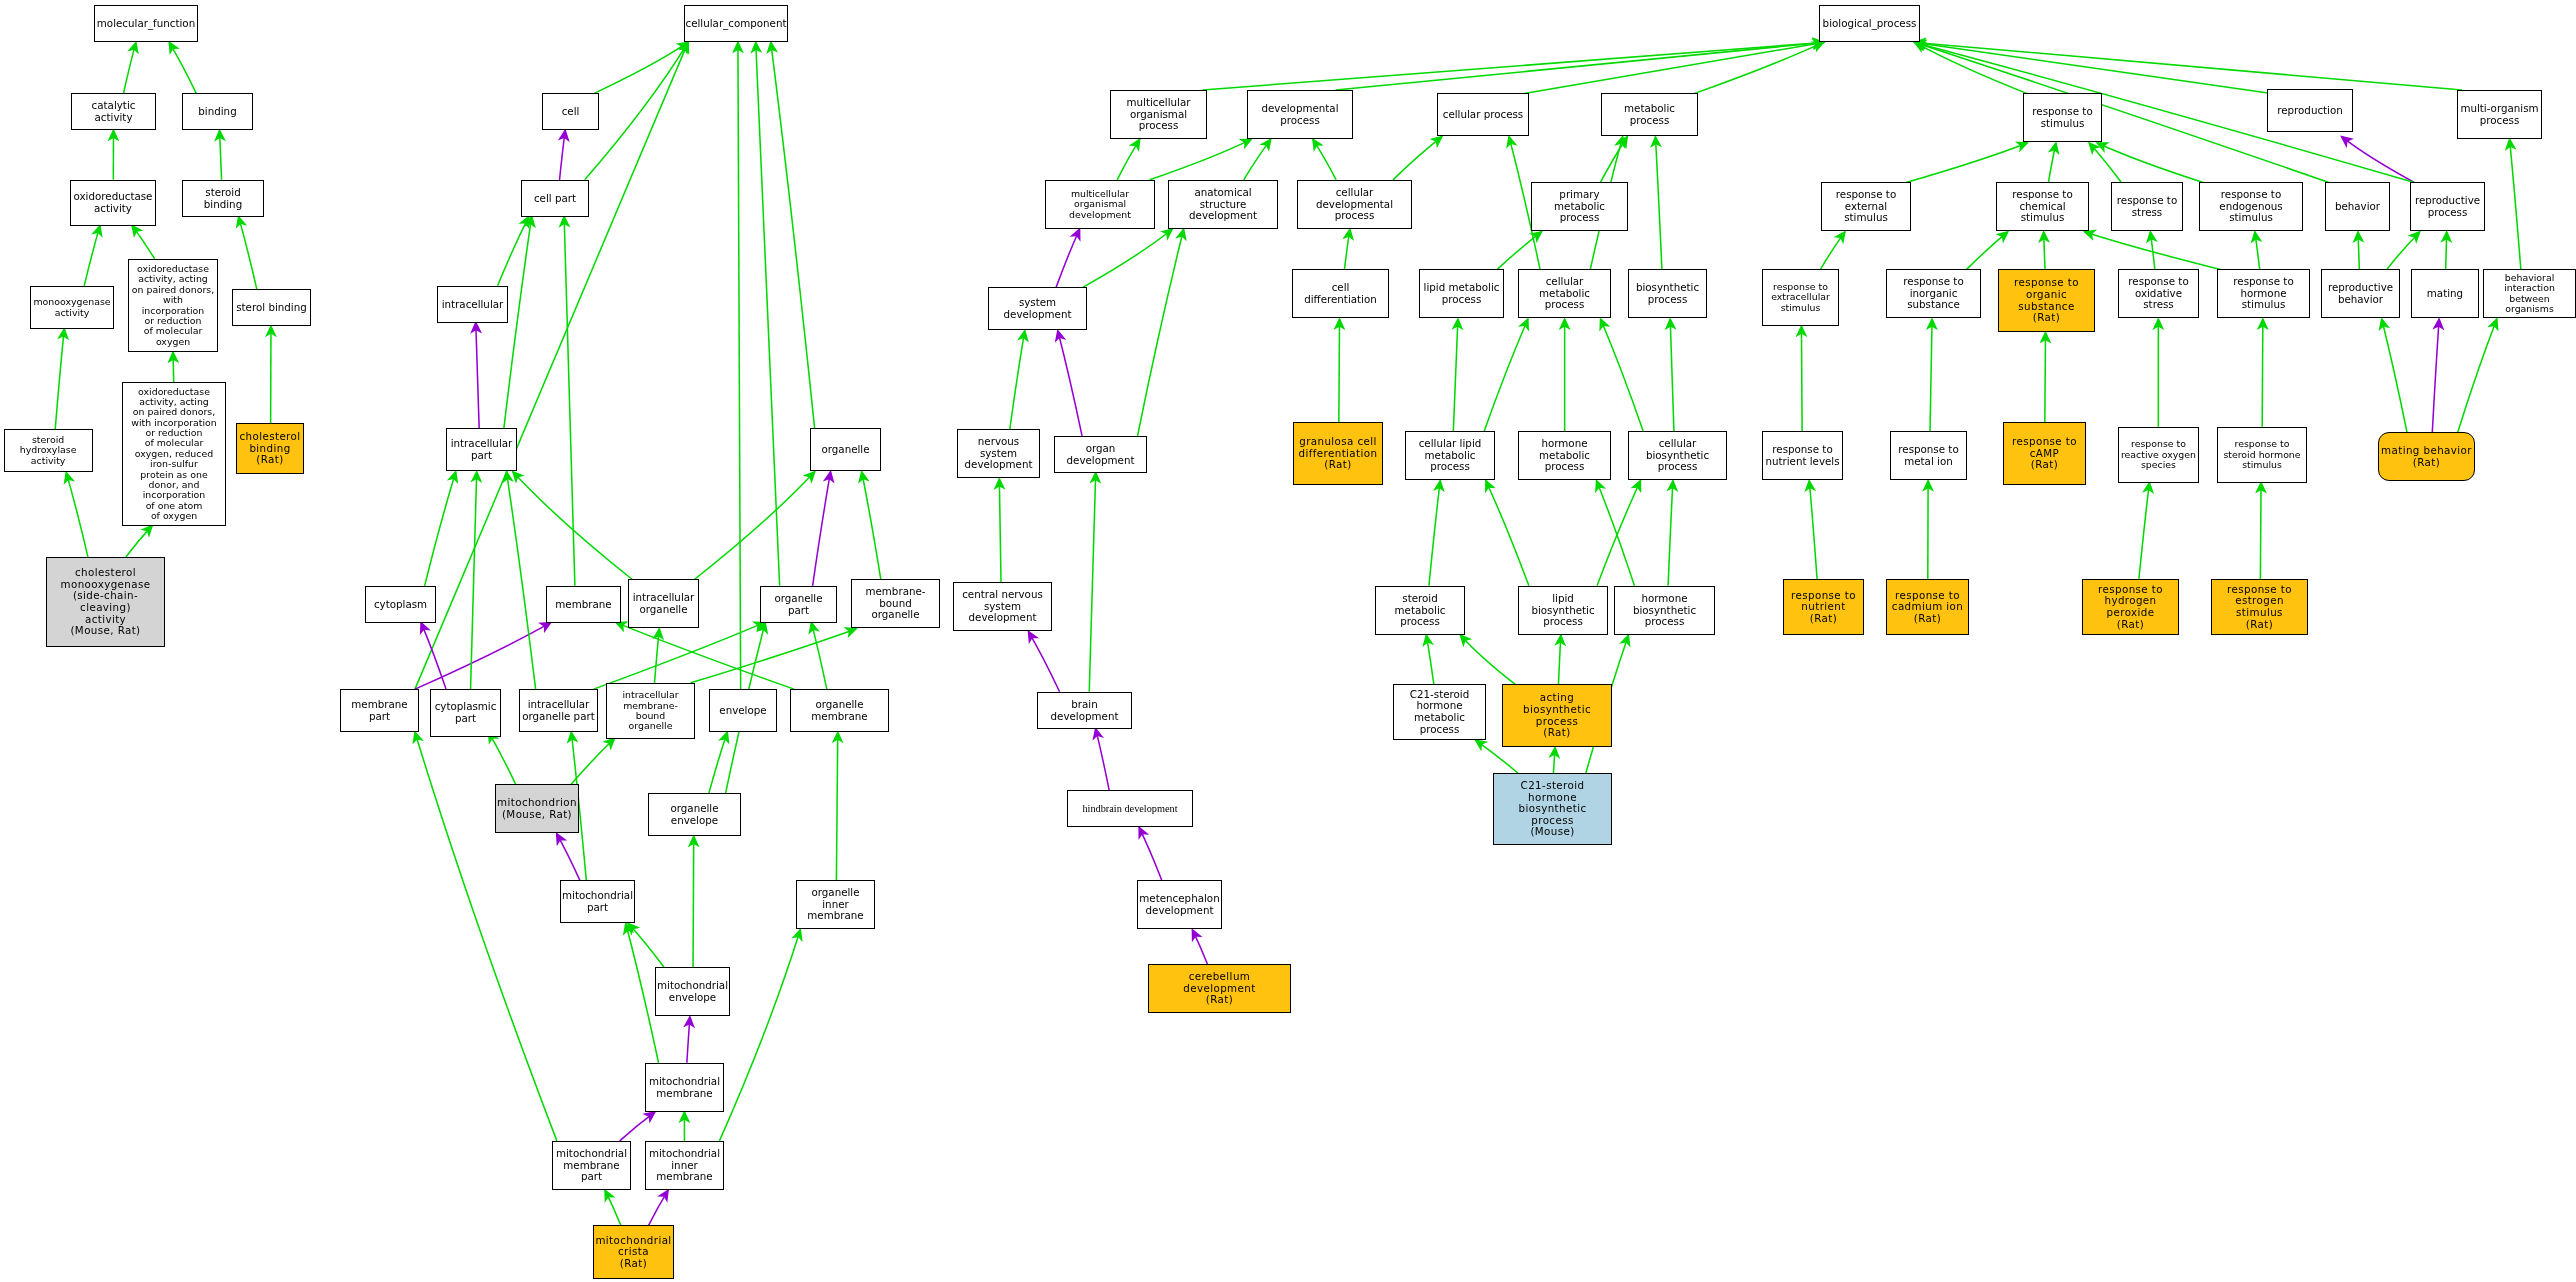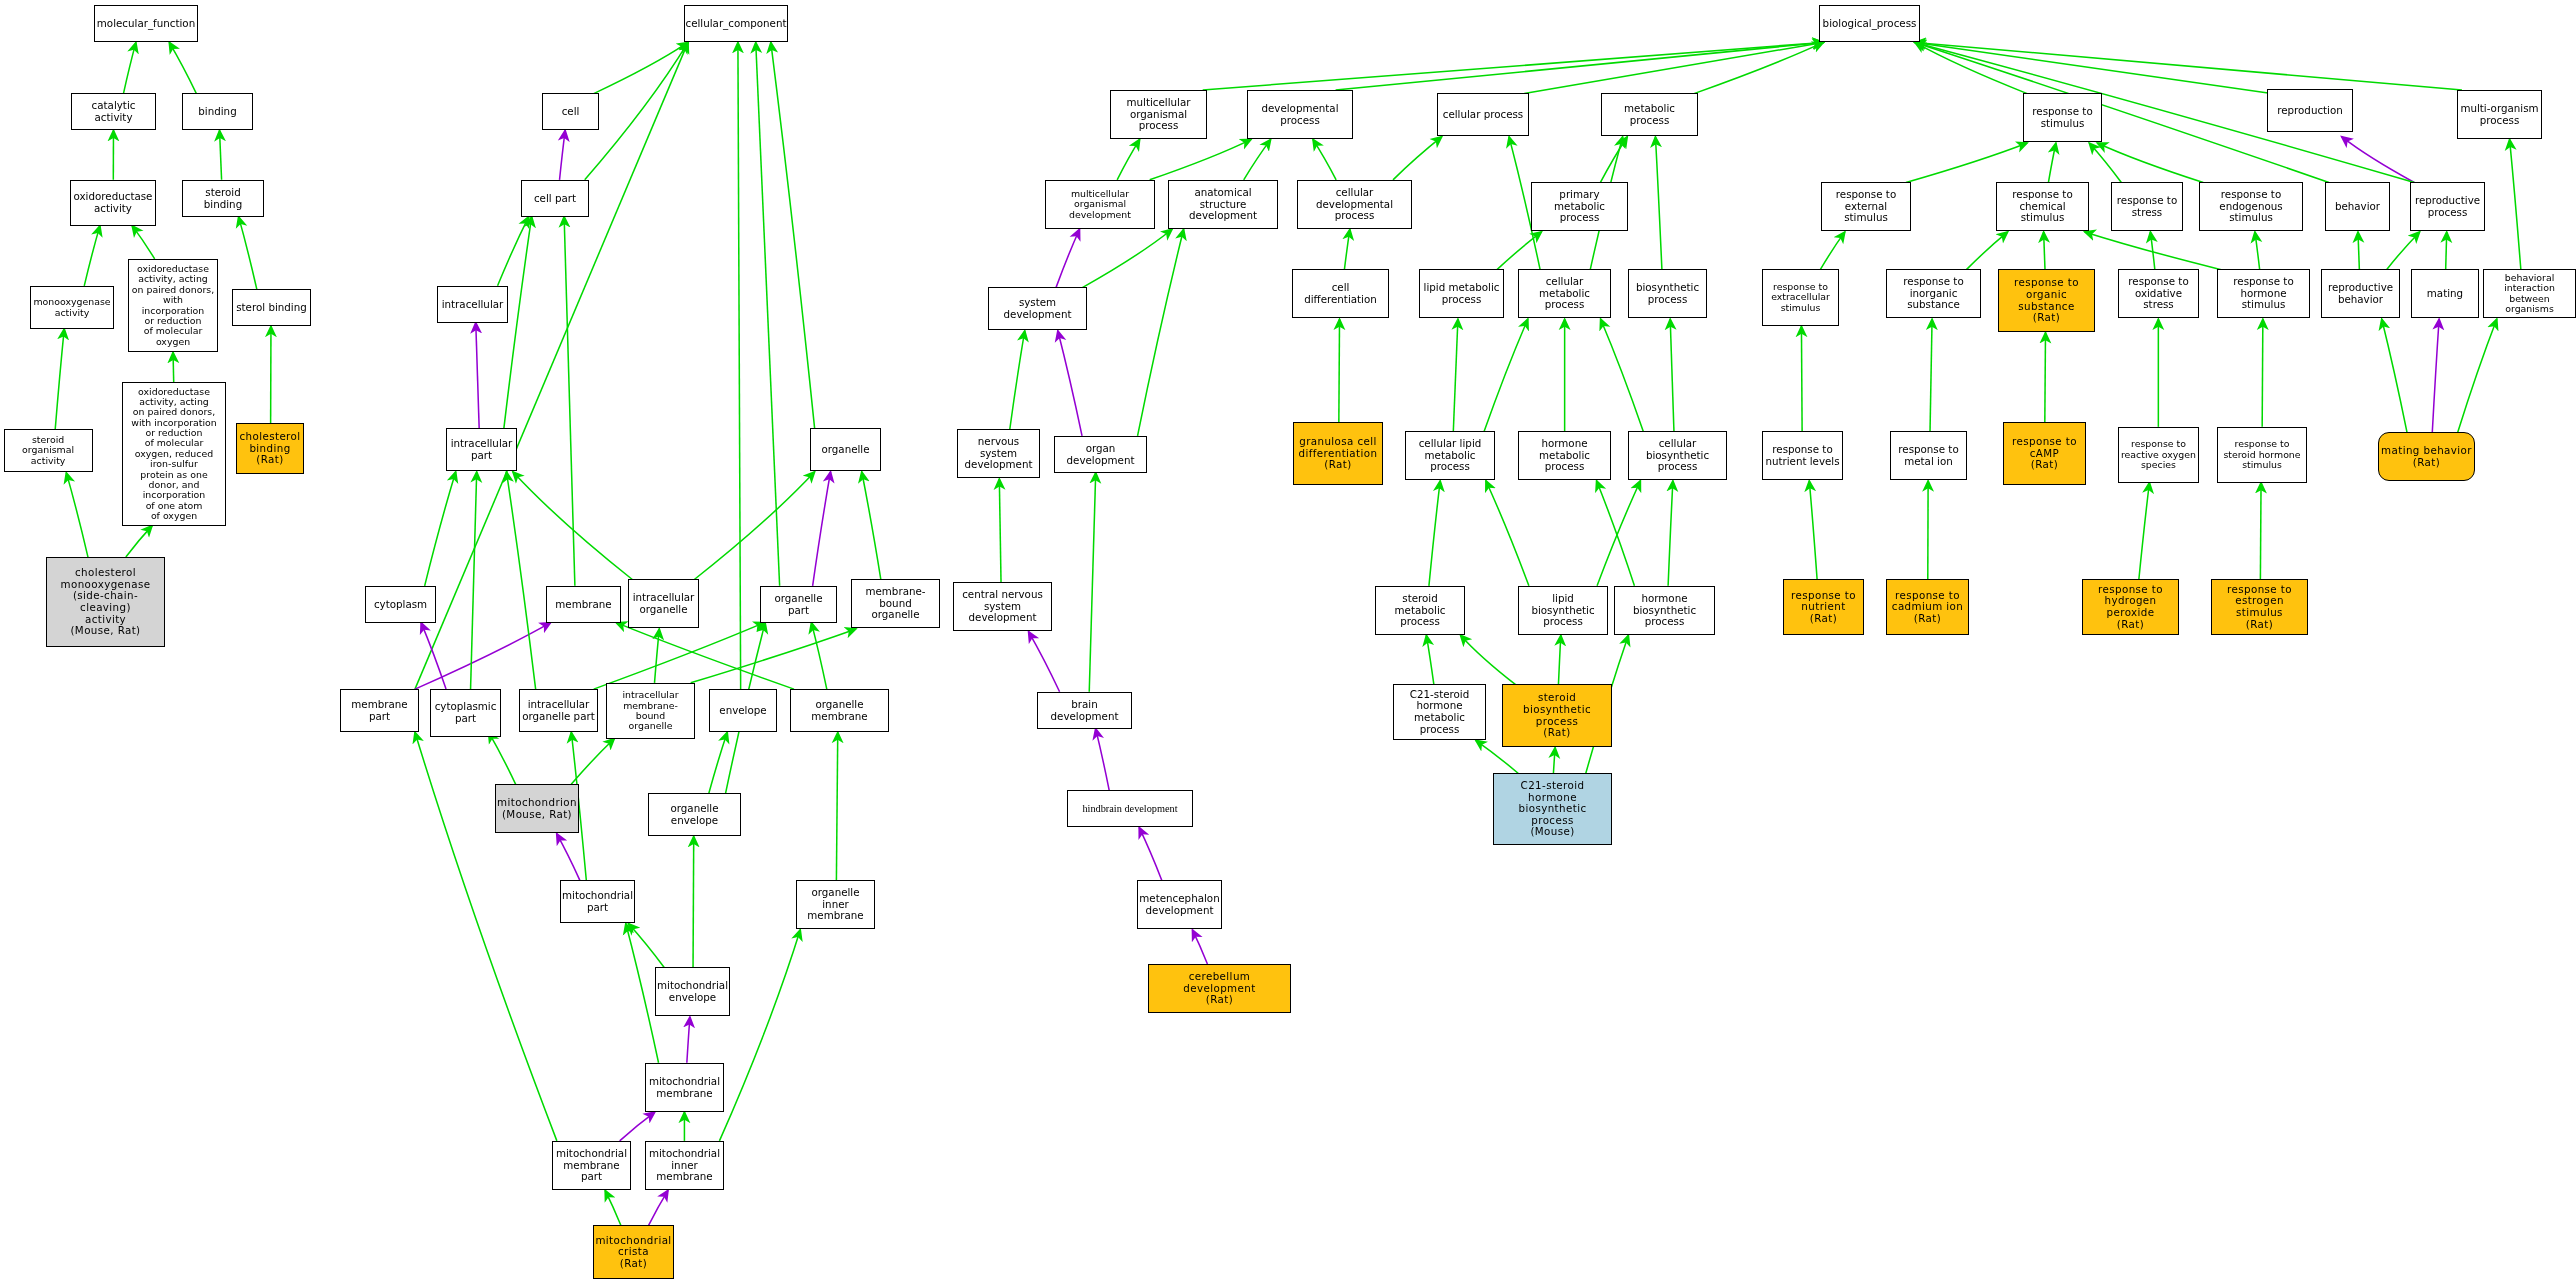--- a/index.html
+++ b/index.html
@@ -201,21 +201,21 @@
 on paired donors,
 with incorporation
 or reduction
 of molecular
 oxygen, reduced
 iron-sulfur
 protein as one
 donor, and incorporation
 of one atom
 of oxygen</span></div>
-      <div class="node micro" style="left: 3.6px; top: 429px; width: 89px; height: 43px;"><span>steroid organismal
+      <div class="node micro" style="left: 3.6px; top: 429px; width: 89px; height: 43px;"><span>steroid hydroxylase
 activity</span></div>
       <div class="node orange tiny" style="left: 236px; top: 423px; width: 68px; height: 51px;"><span>cholesterol
 binding
 (Rat)</span></div>
       <div class="node gray tiny" style="left: 46px; top: 557px; width: 119px; height: 90px;"><span>cholesterol
 monooxygenase
 (side-chain-cleaving)
 activity
 (Mouse, Rat)</span></div>
       <div class="node tiny" style="left: 684px; top: 5.4px; width: 104px; height: 37px;"><span>cellular_component</span></div>
@@ -353,21 +353,21 @@
 (Rat)</span></div>
       <div class="node orange tiny" style="left: 2082px; top: 579px; width: 97px; height: 56px;"><span>response to
 hydrogen peroxide
 (Rat)</span></div>
       <div class="node orange tiny" style="left: 2211px; top: 579px; width: 97px; height: 56px;"><span>response to
 estrogen stimulus
 (Rat)</span></div>
       <div class="node tiny" style="left: 1393px; top: 684px; width: 93px; height: 56px;"><span>C21-steroid
 hormone metabolic
 process</span></div>
-      <div class="node orange tiny" style="left: 1502px; top: 684px; width: 110px; height: 63px;"><span>steroid biosynthetic
+      <div class="node orange tiny" style="left: 1502px; top: 684px; width: 110px; height: 63px;"><span>acting biosynthetic
 process
 (Rat)</span></div>
       <div class="node blue tiny" style="left: 1493px; top: 773px; width: 119px; height: 72px;"><span>C21-steroid
 hormone biosynthetic
 process
 (Mouse)</span></div>
       <div class="node tiny" style="left: 988px; top: 287px; width: 99px; height: 43px;"><span>system development</span></div>
       <div class="node tiny" style="left: 957px; top: 429px; width: 83px; height: 49px;"><span>nervous system
 development</span></div>
       <div class="node tiny" style="left: 1054px; top: 436px; width: 93px; height: 37px;"><span>organ development</span></div>

